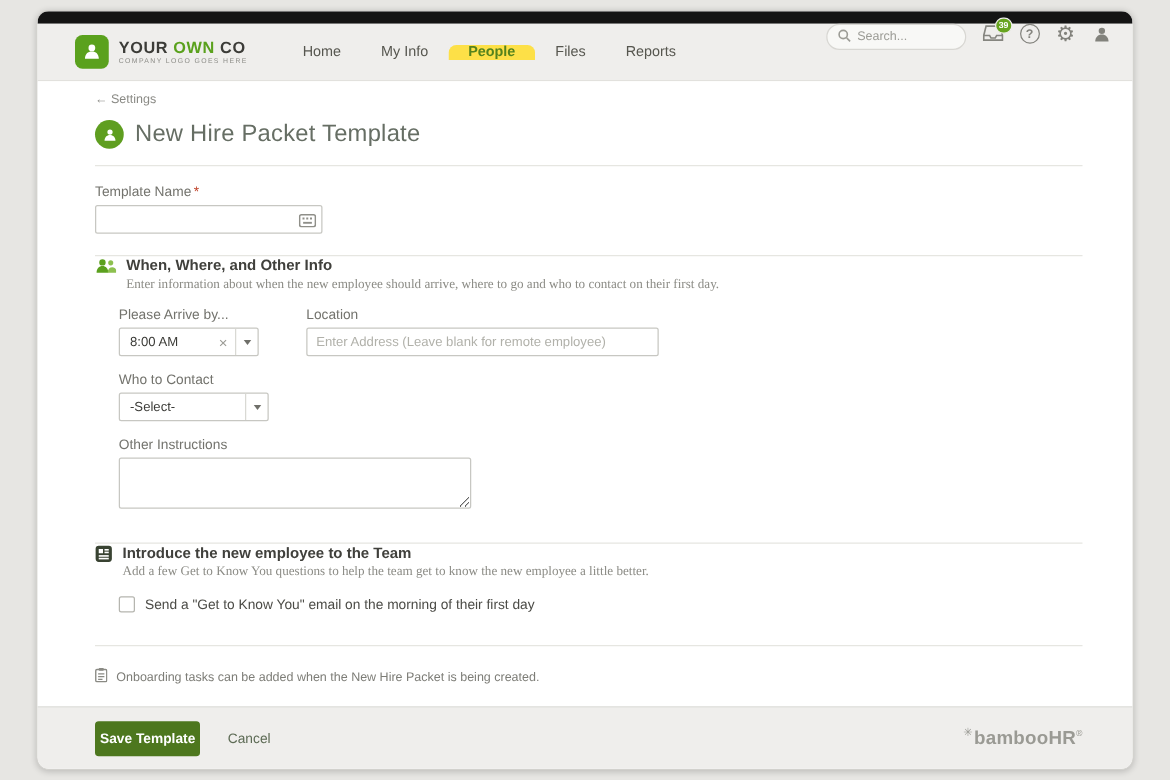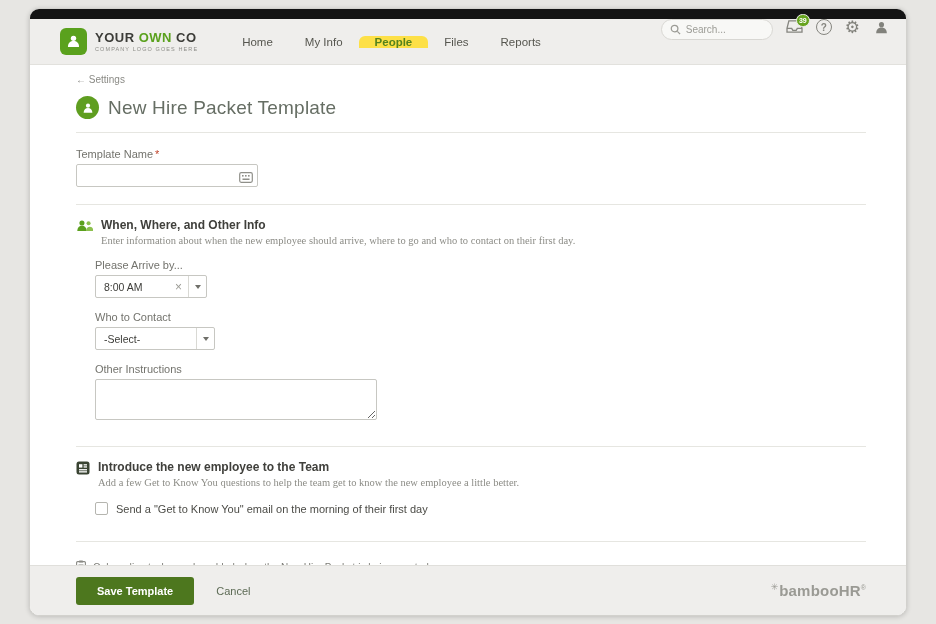--- a/index.html
+++ b/index.html
@@ -85,21 +85,21 @@
 
   .tn-block { margin-top: 15px; }
   .tn-input-wrap { position: relative; width: 182px; }
   .tn-input {
     width: 182px; height: 23px; border: 1px solid #c7c7c2; border-radius: 2px;
     font-size: 11px; padding: 0 24px 0 6px; font-family: inherit; color: #3c3c38;
     background: #fff; outline: none;
   }
   .tn-icon { position: absolute; right: 5px; top: 5px; cursor: pointer; }
 
-  .section-head { display: flex; gap: 8px; margin-top: 13px; }
+  .section-head { display: flex; gap: 8px; }
   .section-icon { flex: 0 0 auto; margin-top: 1px; }
   .section-title { font-size: 12px; font-weight: bold; color: #40403c; }
   .section-sub { font-size: 10.5px; color: #8c8c86; margin-top: 3px; font-family: Liberation Serif, serif; }
 
   .fields { margin-left: 19px; }
   .row { display: flex; gap: 38px; margin-top: 13px; }
 
   .select {
     height: 23px; border: 1px solid #c7c7c2; border-radius: 2px; background: #fff;
     display: flex; align-items: center; font-size: 10.5px; color: #3c3c38; cursor: pointer;
@@ -136,21 +136,21 @@
   .footnote-row { display: flex; align-items: center; gap: 7px; margin-top: 16px; }
   .footnote-text { font-size: 10px; color: #7d7d77; }
 
   
   .footer {
     flex: 0 0 auto; height: 50px; background: #efeeec; border-top: 1px solid #e0dfdb;
     display: flex; align-items: center; padding: 0 40px 0 46px;
   }
   .save-btn {
     background: #4d771e; color: #fff; font-size: 11px; font-weight: bold;
-    border: none; border-radius: 3px; padding: 8px 21px; cursor: pointer;
+    border: none; border-radius: 3px; padding: 8px 4px; cursor: pointer;
     font-family: inherit;
   }
   .cancel-link { margin-left: 22px; font-size: 11px; color: #5d6b55; cursor: pointer; }
   .bamboo-logo { margin-left: auto; display: flex; align-items: baseline; color: #9a9a94; }
   .bamboo-leaf { font-size: 9px; transform: translateY(-6px); margin-right: 1px; }
   .bamboo-word { font-size: 15px; font-weight: 600; letter-spacing: .2px; }
   .bamboo-reg { font-size: 7px; transform: translateY(-6px); }
 </style>
 </head>
 <body>
@@ -278,20 +278,24 @@
         <div>
           <div class="field-label">Please Arrive by...</div>
           <div class="select arrive-select">
             <span class="val">8:00 AM</span>
             <span class="clear" style="margin-left:auto">×</span>
             <span class="caret-seg">
                 <span class="caret"></span>
               </span>
           </div>
         </div>
+        <div>
+          <div class="field-label">Location</div>
+          <input class="loc-input" type="text" placeholder="Enter Address (Leave blank for remote employee)" style="">
+        </div>
       </div>
 
       <div class="row">
         <div>
           <div class="field-label">Who to Contact</div>
           <div class="select contact-select">
             <span class="val">-Select-</span>
             <span class="caret-seg" style="margin-left:auto">
                 <span class="caret"></span>
               </span>

